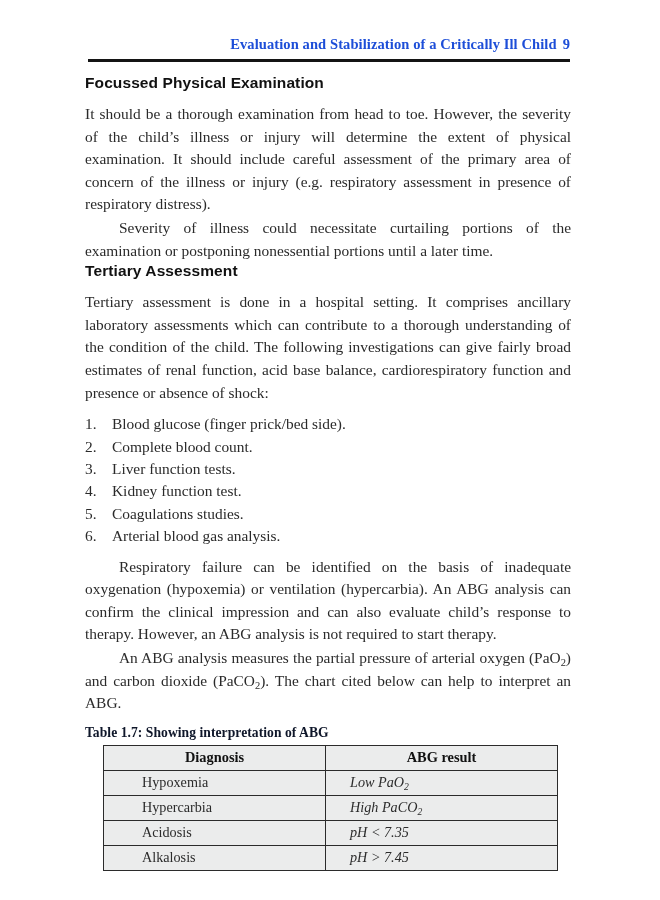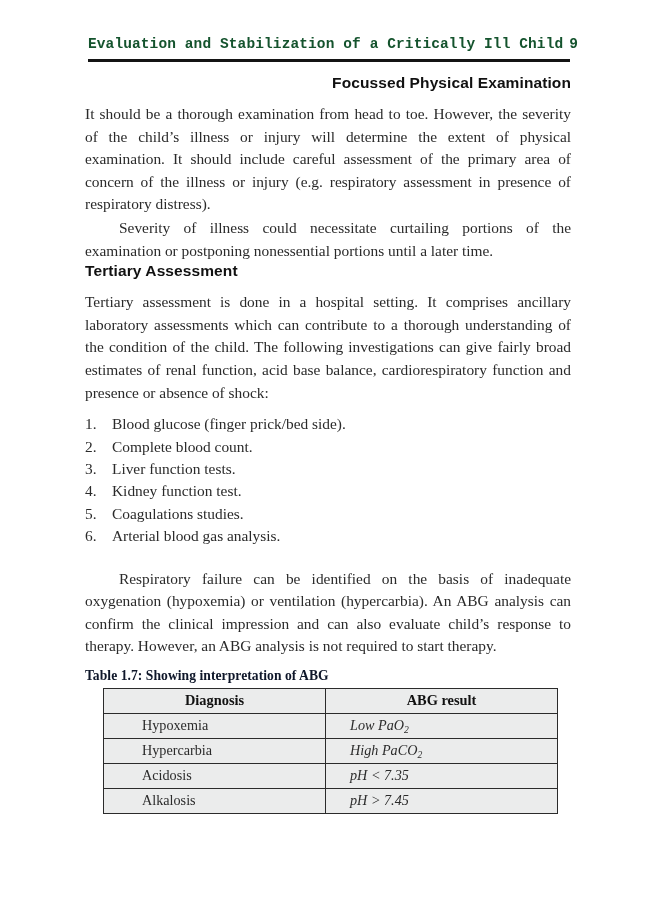--- a/index.html
+++ b/index.html
@@ -24,25 +24,25 @@
     height: 900px;
   }
 
   
   .running-header {
     position: absolute;
     left: 88px;
     top: 36px;
     width: 482px;
     text-align: right;
-    font-family: Liberation Mono, monospace;
+    font-family: Liberation Serif, serif;
     font-weight: bold;
     font-size: 14.5px;
     letter-spacing: 0.1px;
-    color: #14532d;
+    color: #1d4ed8;
     white-space: nowrap;
   }
   .running-header .pageno {
     margin-left: 6px;
   }
   .header-rule {
     position: absolute;
     left: 88px;
     top: 59px;
     width: 482px;
@@ -60,35 +60,35 @@
 
   h2.section-heading {
     font-family: "Liberation Sans", "DejaVu Sans", sans-serif;
     font-weight: bold;
     font-size: 15.5px;
     letter-spacing: 0.1px;
     color: #111111;
     margin: 0;
     padding: 0;
   }
-  .sec1 { margin-top: 4px; text-align: right; }
+  .sec1 { margin-top: 4px; }
   .sec2 { margin-top: 16px; }
 
   p.body {
     font-size: 15.4px;
     line-height: 22.6px;
     text-align: justify;
     text-justify: inter-word;
     margin: 0;
     color: #2a2a2a;
     hyphens: none;
   }
   p.first-after-head { margin-top: 11px; }
   p.indented { text-indent: 34px; margin-top: 1px; }
-  p.tight { margin-top: 20px; }
+  p.tight { margin-top: 8px; }
 
   
   ol.numlist {
     list-style: none;
     margin: 9px 0 0 0;
     padding: 0;
   }
   ol.numlist li {
     position: relative;
     font-size: 15.4px;
@@ -193,20 +193,21 @@
         <span>Coagulations studies.</span>
       </li>
       <li>
         <span class="num">6.</span>
         <span>Arterial blood gas analysis.</span>
       </li>
     </ol>
 
     <p class="body indented tight">Respiratory failure can be identified on the basis of inadequate oxygenation (hypoxemia) or ventilation (hypercarbia). An ABG analysis can confirm the clinical impression and can also evaluate child’s response to therapy. However, an ABG analysis is not required to start therapy.</p>
 
+    <p class="body indented"><span>An ABG analysis measures the partial pressure of arterial oxygen (PaO</span><sub>2</sub><span>) and carbon dioxide (PaCO</span><sub>2</sub><span>). The chart cited below can help to interpret an ABG.</span></p>
 
     <div class="table-caption">Table 1.7: Showing interpretation of ABG</div>
 
     <table class="abg">
       <colgroup>
           <col class="c1">
           <col class="c2">
         </colgroup>
       <thead>
         <tr>

